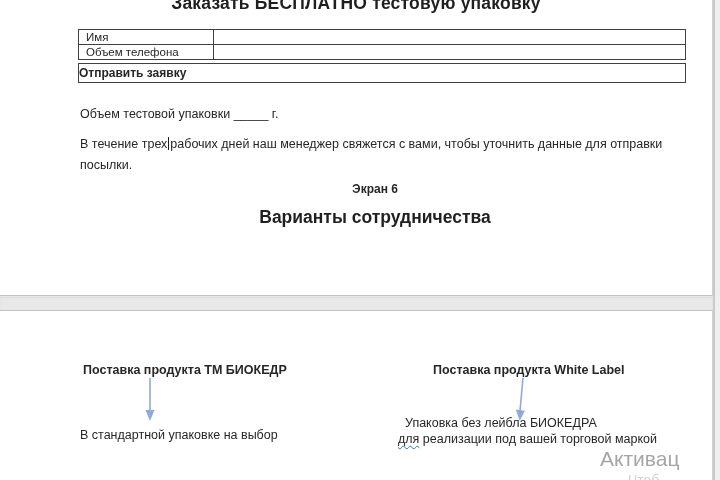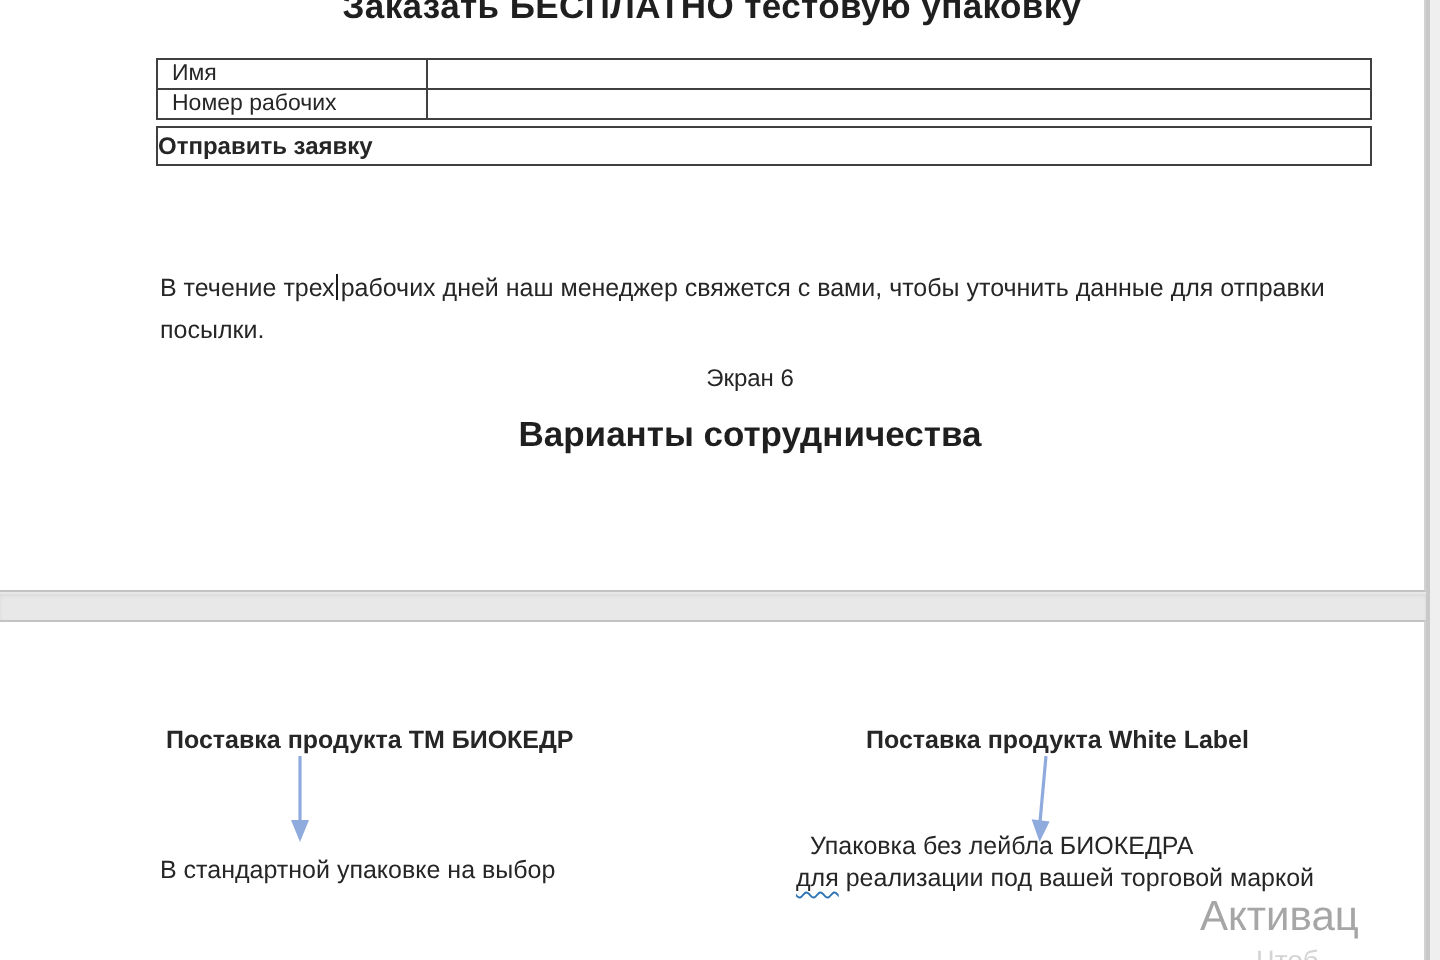--- a/index.html
+++ b/index.html
@@ -99,21 +99,21 @@
     width: 1px; height: 13px;
     background: #1a1a1a;
     margin: 0 1px -2px 1px;
   }
   .screen-label {
     position: absolute;
     left: 38px; right: 0;
     top: 182px;
     text-align: center;
     font-size: 12px;
-    font-weight: normal;
+    font-weight: bold;
   }
   .section-title {
     position: absolute;
     left: 38px; right: 0;
     top: 207px;
     text-align: center;
     font-size: 17.5px;
     font-weight: bold;
     color: #1f1f1f;
   }
@@ -171,28 +171,29 @@
   <div class="page page1">
     <div class="doc-title">Заказать БЕСПЛАТНО тестовую упаковку</div>
 
     <table class="form-table">
       <tbody>
         <tr>
           <td class="label-cell">Имя</td>
           <td class="value-cell"></td>
         </tr>
         <tr>
-          <td class="label-cell">Номер рабочих</td>
+          <td class="label-cell">Объем телефона</td>
           <td class="value-cell"></td>
         </tr>
       </tbody>
     </table>
 
     <div class="submit-bar">Отправить заявку</div>
 
+    <div class="volume-line">Объем тестовой упаковки _____ г.</div>
 
     <p class="intro-paragraph"><span>В течение трех</span><span class="text-caret"></span><span>рабочих дней наш менеджер свяжется с вами, чтобы уточнить данные для отправки посылки.</span></p>
 
     <div class="screen-label">Экран 6</div>
     <div class="section-title">Варианты сотрудничества</div>
   </div>
 
   <div class="page-gap"></div>
 
   <div class="page page2">

